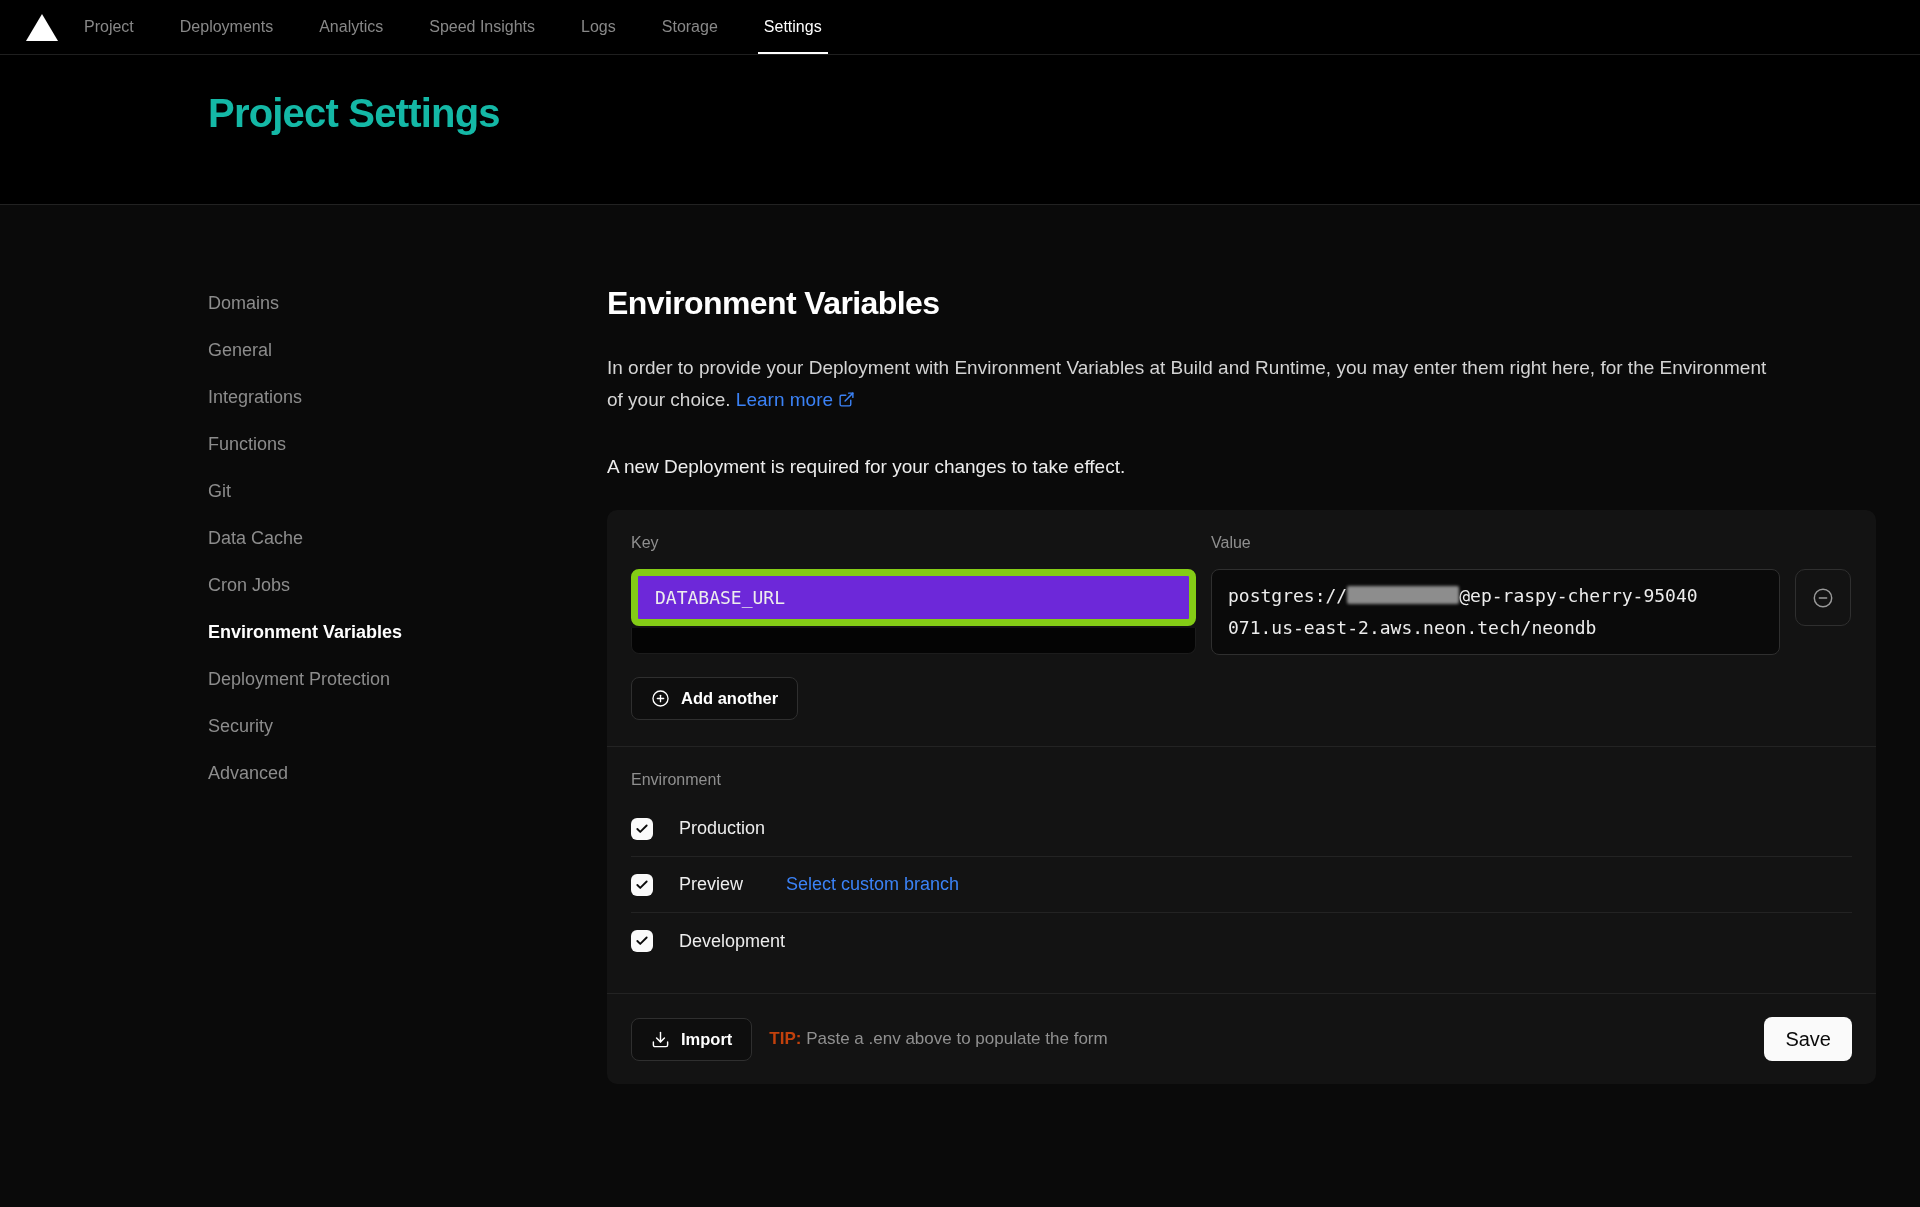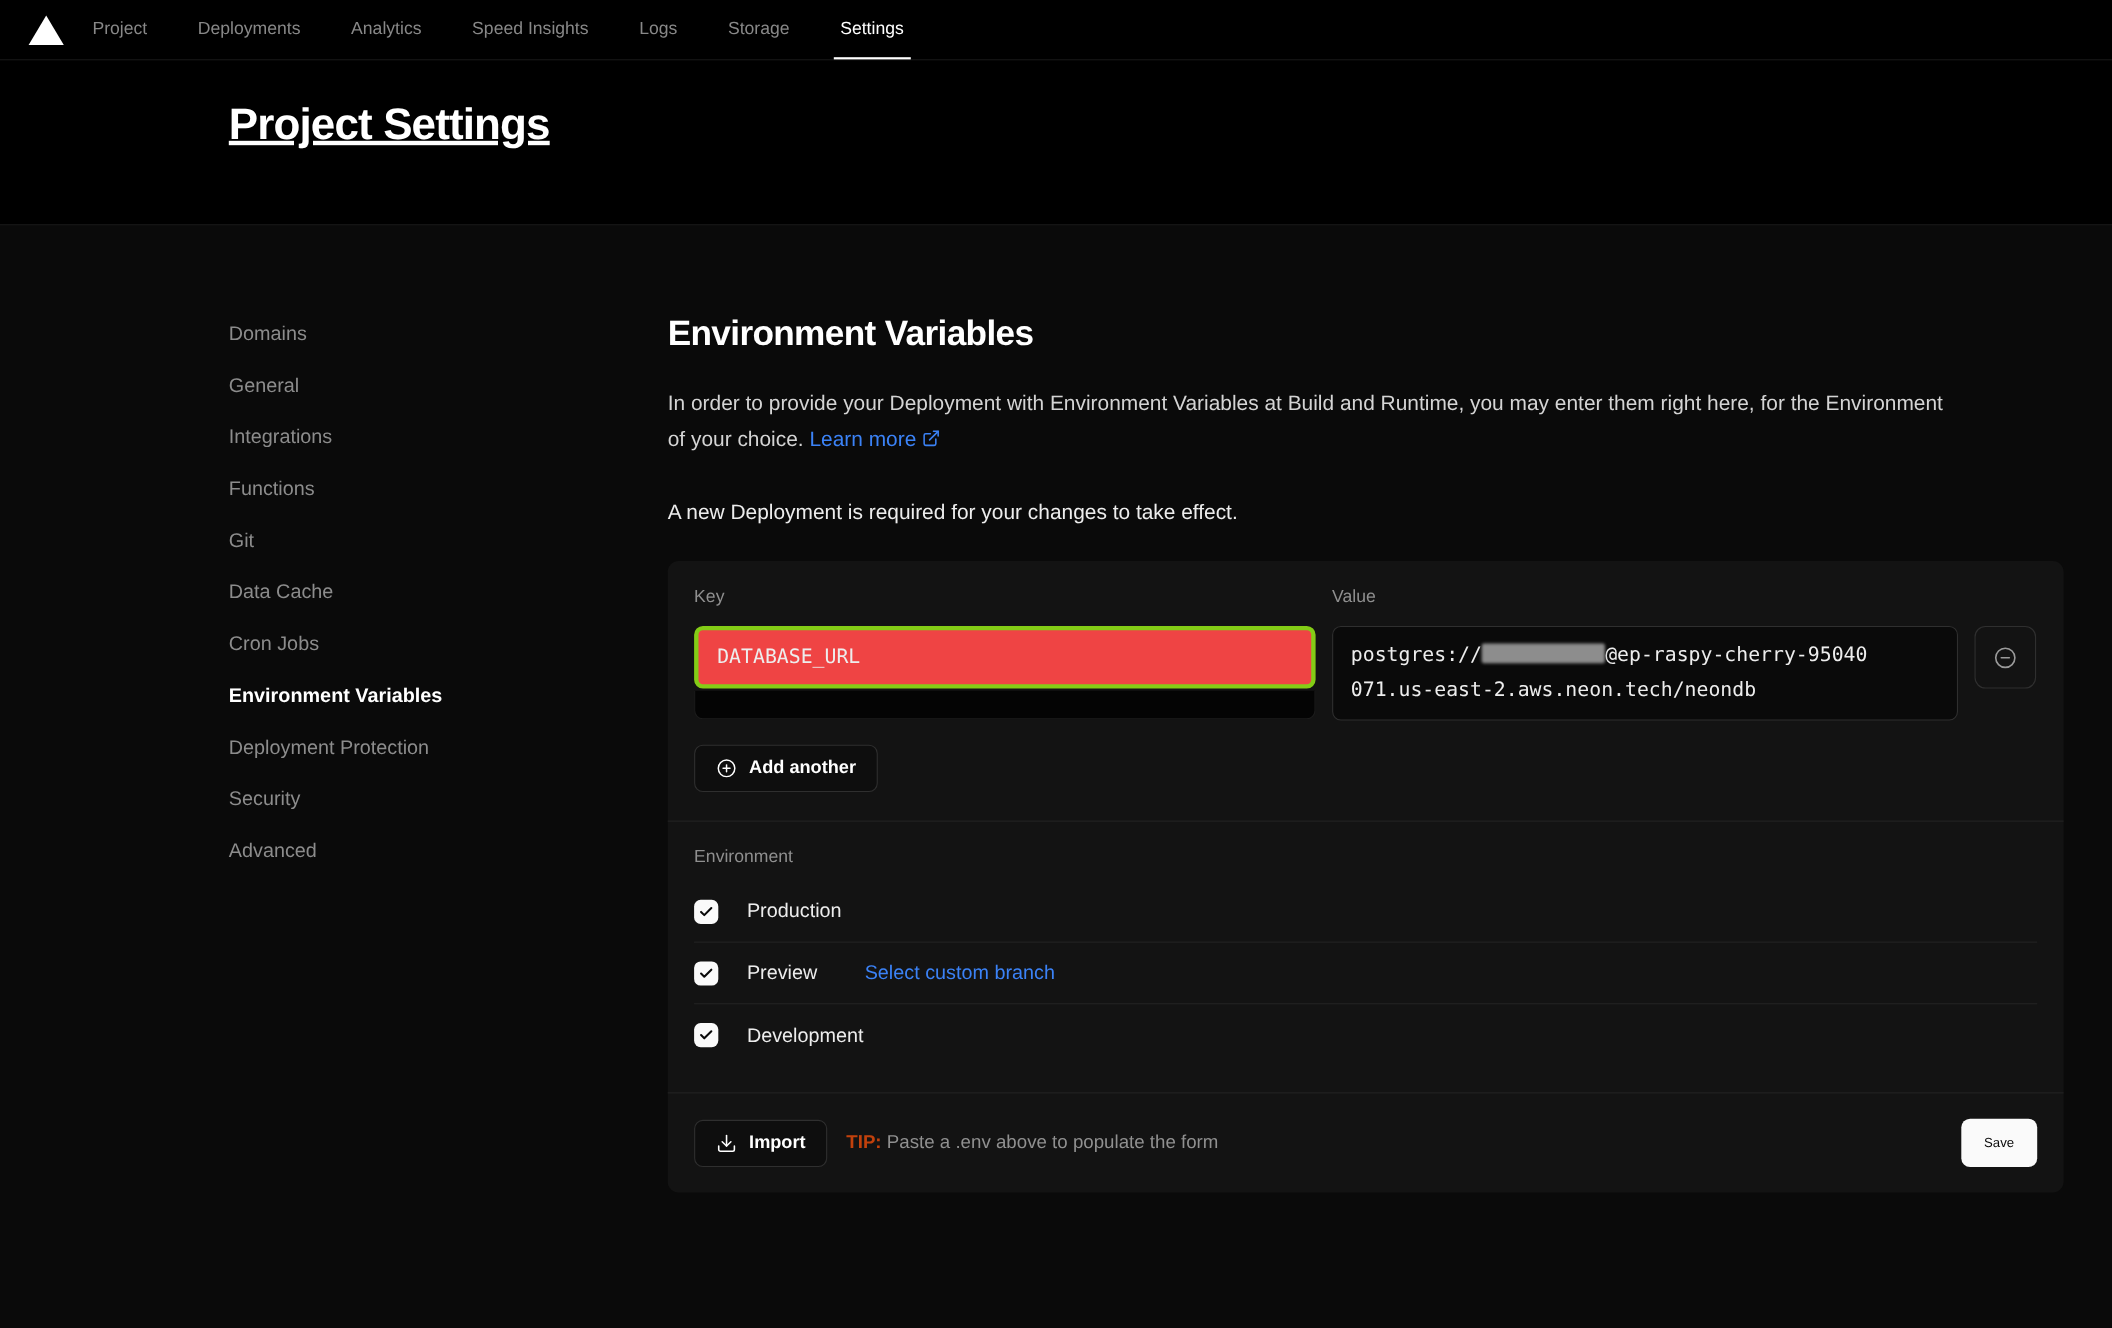--- a/index.html
+++ b/index.html
@@ -14,41 +14,41 @@
               border-bottom:27px solid #fff; }
   .navlist { display:flex; align-items:stretch; gap:42px; }
   .nav-item { display:flex; align-items:center; color:#888; font-size:16px; cursor:pointer;
               position:relative; padding:0 2px; }
   .nav-item.active { color:#fff; font-weight:500; }
   .nav-item.active::after { content:""; position:absolute; left:-4px; right:-4px; bottom:0;
                             height:2px; background:#fff; }
 
   
   .hero { height:150px; background:#000; border-bottom:1px solid #222; padding:36px 0 0 208px; }
-  .hero h1 { color:#ffffff; font-size:40px; font-weight:600; letter-spacing:-0.8px;text-decoration:underline; }
+  .hero h1 { color:#14b8a6; font-size:40px; font-weight:600; letter-spacing:-0.8px; }
 
   
   .content { background:#0a0a0a; height:1002px; display:flex; padding:80px 44px 0 208px; }
   .sidebar { width:399px; flex:none; padding-top:8px; }
   .side-item { height:47px; color:#8c8c8c; font-size:18px; cursor:pointer; }
   .side-item.active { color:#fff; font-weight:600; }
   .main { flex:1; min-width:0; }
 
   .main h2 { color:#fff; font-size:32px; font-weight:700; letter-spacing:-0.6px; margin-bottom:30px; }
   .desc { color:#d4d4d4; font-size:19px; line-height:32px; }
   .link { color:#3b82f6; text-decoration:none; cursor:pointer; }
   .ext-icon { display:inline-block; vertical-align:-2px; margin-left:5px; }
   .note { color:#ededed; font-size:19px; margin-top:40px; }
 
   
   .card { background:#131313; border-radius:10px; margin-top:32px; }
   .kv-section { padding:24px 24px 26px; }
   .kv-grid { display:grid; grid-template-columns:565px 569px 56px; column-gap:15px; }
   .field-label { color:#8f8f8f; font-size:16px; margin-bottom:17px; }
-  .key-input { width:100%; height:57px; background:#ef4444; border:4px solid #84cc16; border-radius:8px;
+  .key-input { width:100%; height:57px; background:#6d28d9; border:7px solid #84cc16; border-radius:8px;
                color:#ededed; font-family:"DejaVu Sans Mono","Liberation Mono",monospace; font-size:18px;
                padding:16px 17px; outline:none; }
   .key-drop { height:26px; background:#040404; border:1px solid #1c1c1c; border-top:none;
               border-radius:0 0 8px 8px; margin-top:2px; }
   .value-box { height:86px; background:#0a0a0a; border:1px solid #2f2f2f; border-radius:8px;
                color:#ededed; font-family:"DejaVu Sans Mono","Liberation Mono",monospace; font-size:18px;
                line-height:32px; padding:10px 16px; cursor:text; overflow:hidden; }
   .redacted { display:inline-block; width:112px; height:18px; background:#8d8d8d; border-radius:2px;
               filter:blur(1.5px); vertical-align:-2px; }
   .remove-btn { width:56px; height:57px; background:#131313; border:1px solid #2f2f2f; border-radius:10px;
@@ -66,21 +66,21 @@
   .env-row.bordered { border-bottom:1px solid #232323; }
   .checkbox { width:22px; height:22px; background:#fafafa; border-radius:6px; flex:none;
               display:flex; align-items:center; justify-content:center; cursor:pointer; }
   .env-name { color:#ededed; font-size:18px; font-weight:500; }
   .env-link { font-size:18px; margin-left:17px; }
 
   .card-footer { display:flex; align-items:center; padding:23px 24px; }
   .tip { margin-left:17px; font-size:17px; color:#909090; }
   .tip b { color:#c2410c; font-weight:700; }
   .save-btn { margin-left:auto; height:44px; padding:0 21px; background:#fafafa; color:#0a0a0a;
-              border:none; border-radius:8px; font-size:12px; font-weight:500; font-family:inherit; cursor:pointer; }
+              border:none; border-radius:8px; font-size:20px; font-weight:500; font-family:inherit; cursor:pointer; }
 
   .expose-card { margin-top:30px; padding:28px 24px; display:flex; align-items:center; gap:20px; }
   .expose-text { color:#e8e8e8; font-size:18px; }
 
   svg { display:block; }
 </style>
 </head>
 <body>
 
 <div class="topnav">

